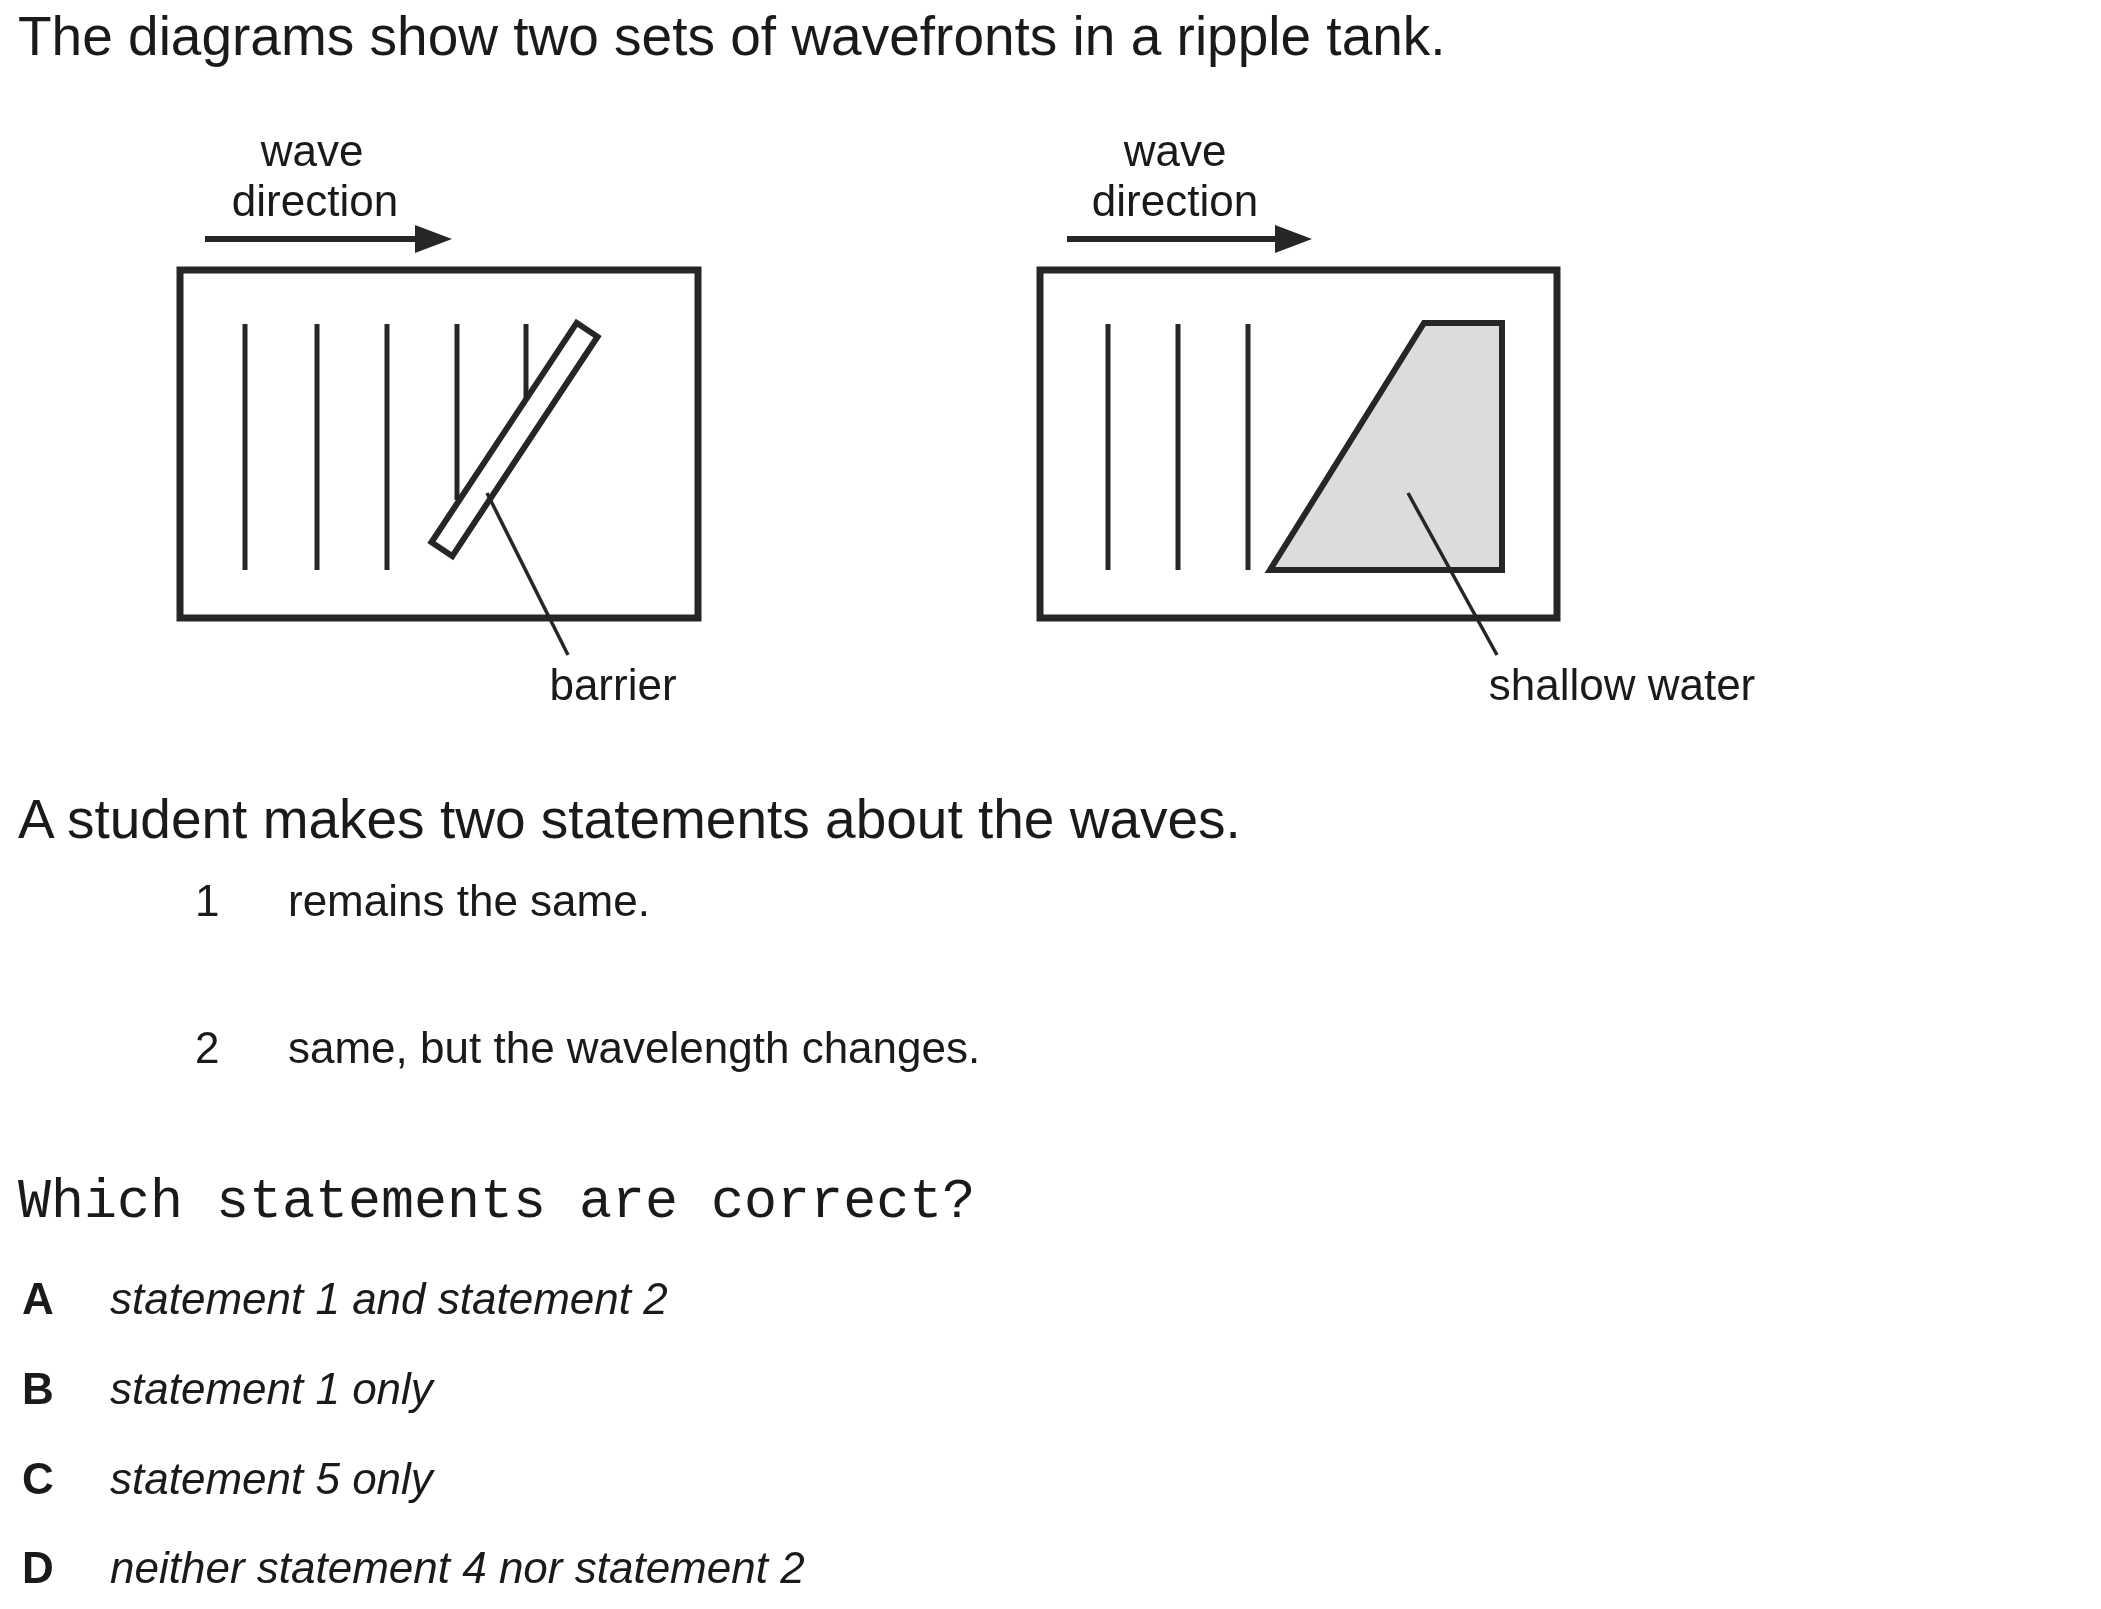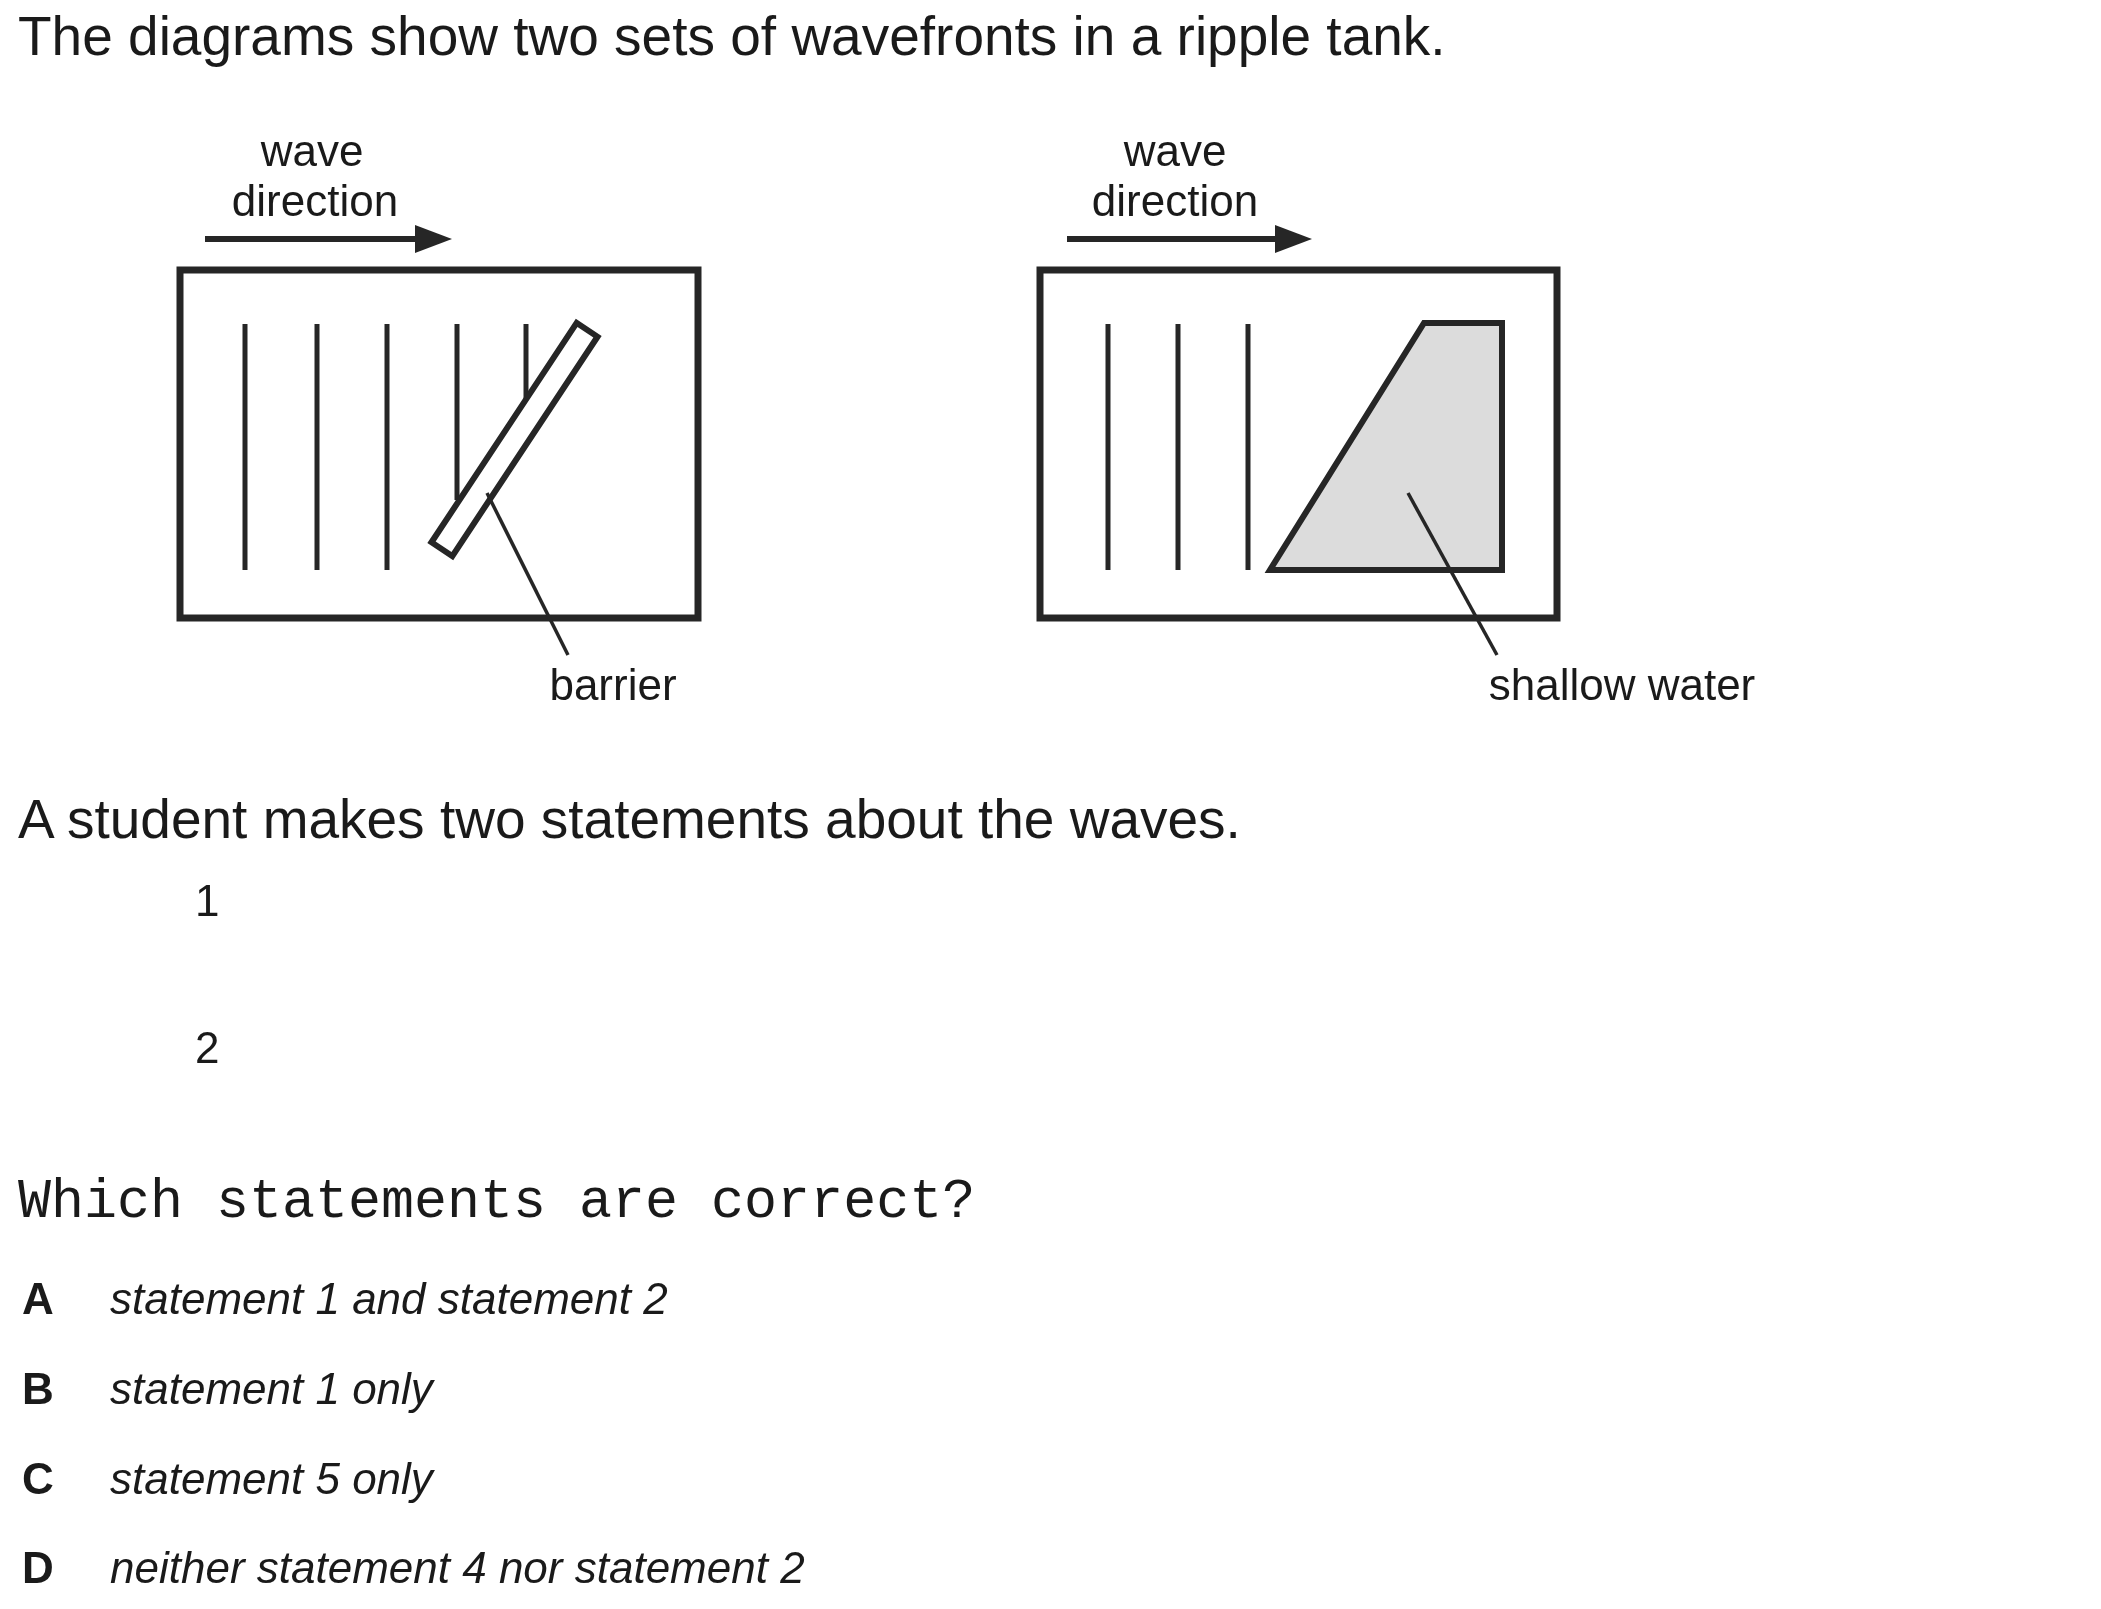--- a/index.html
+++ b/index.html
@@ -125,26 +125,28 @@
   <line x1="1408" y1="493" x2="1497" y2="655" stroke="#262626" stroke-width="3.5"></line>
 
   <text x="1622" y="700" text-anchor="middle">shallow water</text>
 </svg>
 
 <div class="abs body-text" style="left:18px; top:792px;">A student makes two statements about the waves.</div>
 
 <div class="stmt" style="top:873px;">
   <span class="stmt-num">1</span>
   <div class="stmt-text">
+    <span class="stmt-line">remains the same.</span>
   </div>
 </div>
 
 <div class="stmt" style="top:1020px;">
   <span class="stmt-num">2</span>
   <div class="stmt-text">
+    <span class="stmt-line">same, but the wavelength changes.</span>
   </div>
 </div>
 
 <div class="abs body-text" style="left:18px; top:1175px;font-family:Liberation Mono, monospace;">Which statements are correct?</div>
 
 <div class="option" style="top:1271px;">
   <span class="opt-letter">A</span>
   <span class="opt-text">statement 1 and statement 2</span>
 </div>
 <div class="option" style="top:1361px;">

